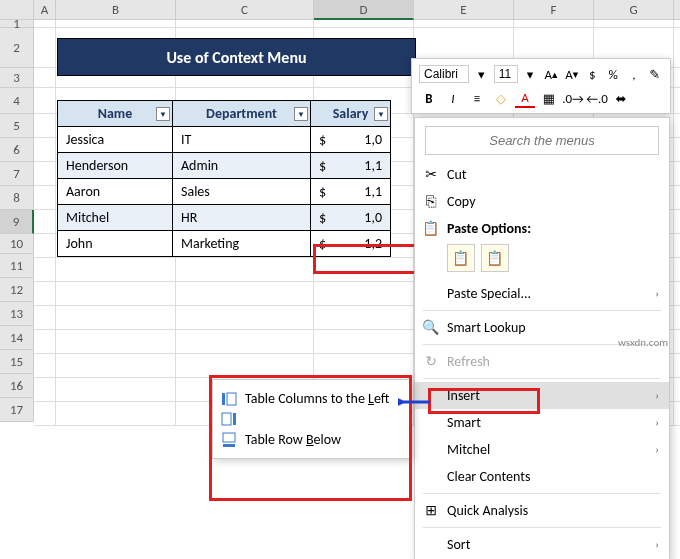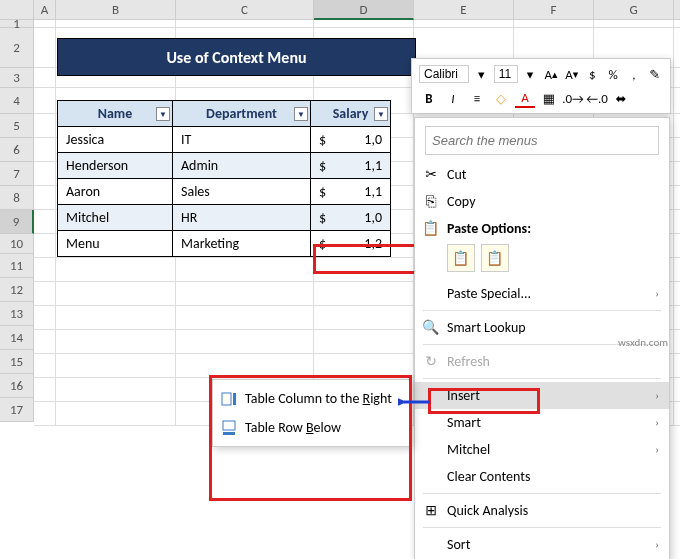--- a/index.html
+++ b/index.html
@@ -46,21 +46,21 @@
 .mini-toolbar { position: absolute; left: 411px; top: 58px; width: 260px; height: 56px; background: #fff; border: 1px solid #ccc; box-shadow: 0 2px 8px rgba(0,0,0,0.2); padding: 3px; }
 .mt-row { display: flex; align-items: center; height: 24px; gap: 4px; padding: 0 4px; }
 .mt-input { border: 1px solid #ccc; padding: 1px 4px; font-size: 12px; background: #fff; }
 .mt-font { width: 50px; }
 .mt-size { width: 24px; }
 .mt-btn { width: 20px; height: 20px; display: flex; align-items: center; justify-content: center; font-size: 13px; cursor: pointer; }
 
 
 .context-menu { position: absolute; left: 414px; top: 117px; width: 256px; background: #fff; border: 1px solid #ccc; box-shadow: 2px 2px 8px rgba(0,0,0,0.2); padding: 2px 0; }
 .cm-search { margin: 6px 10px; }
-.cm-search input { width: 100%; border: 1px solid #ccc; padding: 6px; font-size: 13px; font-style: italic; color: #888; }
+.cm-search input { width: 100%; border: 1px solid #ccc; padding: 6px; font-size: 13px; font-style: italic; color: #888; text-align: center; }
 .cm-item { display: flex; align-items: center; padding: 5px 10px 5px 32px; position: relative; font-size: 14px; cursor: pointer; }
 .cm-item.disabled { color: #aaa; cursor: default; }
 .cm-item.highlighted { background: #e0e0e0; }
 .cm-icon { position: absolute; left: 8px; width: 16px; height: 16px; display: flex; align-items: center; justify-content: center; font-size: 14px; }
 .cm-arrow { position: absolute; right: 10px; font-size: 11px; color: #666; }
 .cm-sep { height: 1px; background: #e0e0e0; margin: 3px 8px; }
 .cm-label { padding: 5px 10px 3px 32px; font-size: 14px; font-weight: bold; }
 .paste-opts { display: flex; gap: 6px; padding: 4px 10px 8px 32px; }
 .paste-opt { width: 28px; height: 28px; border: 1px solid #ccc; display: flex; align-items: center; justify-content: center; background: #fffde7; }
 
@@ -326,21 +326,21 @@
         <td class="col-name">Mitchel</td>
     <td class="col-dept">HR</td>
     <td class="col-sal">
           <div class="sal-cell">
             <span>$</span>
             <span>1,0</span>
           </div>
         </td>
       </tr>
       <tr>
-        <td class="col-name">Menu</td>
+        <td class="col-name">John</td>
     <td class="col-dept">Marketing</td>
     <td class="col-sal">
           <div class="sal-cell">
             <span>$</span>
             <span>1,2</span>
           </div>
         </td>
       </tr>
     </tbody>
 </table>
@@ -428,24 +428,30 @@
   <div class="cm-sep"></div>
   <div class="cm-item">
       <span>Sort</span>
       <span class="cm-arrow">›</span>
     </div>
 </div>
 
 <div class="submenu">
   <div class="sm-item">
       <span class="sm-icon"><svg width="16" height="16">
+          <rect x="1" y="2" width="3" height="12" fill="#3a7bc8"></rect>
+          <rect x="6" y="2" width="9" height="12" fill="none" stroke="#3a7bc8"></rect>
+        </svg></span>
+      <span>Table Columns to the <span class="underline">L</span>eft</span>
+    </div>
+  <div class="sm-item">
+      <span class="sm-icon"><svg width="16" height="16">
           <rect x="12" y="2" width="3" height="12" fill="#3a7bc8"></rect>
           <rect x="1" y="2" width="9" height="12" fill="none" stroke="#3a7bc8"></rect>
         </svg></span>
-      <span>Table Column to the <span class="underline">R</span>ight</span>
     </div>
   <div class="sm-item">
       <span class="sm-icon"><svg width="16" height="16">
           <rect x="2" y="12" width="12" height="3" fill="#3a7bc8"></rect>
           <rect x="2" y="1" width="12" height="9" fill="none" stroke="#3a7bc8"></rect>
         </svg></span>
       <span>Table Row <span class="underline">B</span>elow</span>
     </div>
 </div>
 

